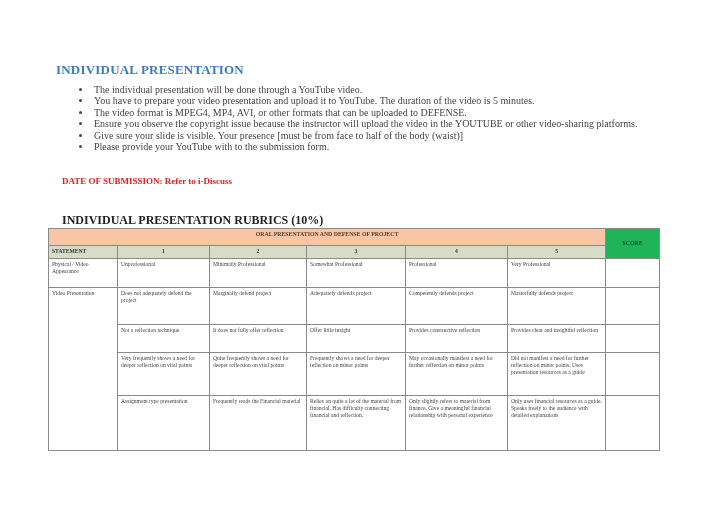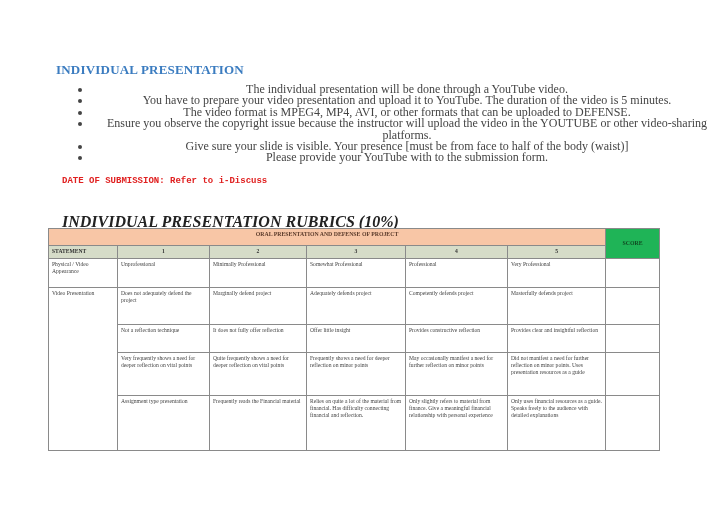--- a/index.html
+++ b/index.html
@@ -1,24 +1,24 @@
 <!DOCTYPE html>
 <html><head>
 <meta charset="utf-8">
 <style>
   html, body { margin:0; padding:0; background:#ffffff; }
   body { width:720px; height:509px; position:relative; overflow:hidden;
          font-family:"Liberation Serif", "DejaVu Serif", serif; color:#333; }
   .title { position:absolute; left:56px; top:62px; font-size:13px; font-weight:bold;
            color:#3b7cc0; letter-spacing:0.2px; }
   ul.bullets { position:absolute; left:78px; top:84px; margin:0; padding:0 0 0 14px;
-               font-size:12px; line-height:11.4px; color:#444; list-style:disc;text-align:center; }
+               font-size:10px; line-height:11.4px; color:#444; list-style:disc; }
   ul.bullets li { padding-left:2px; }
-  .due { position:absolute; left:62px; top:176px; font-size:9px; font-weight:bold; color:#e02020;font-family:Liberation Mono, monospace; }
-  .rubric-title { position:absolute; left:62px; top:213px; font-size:16px; font-weight:bold; color:#222;font-style:italic; }
+  .due { position:absolute; left:62px; top:176px; font-size:9px; font-weight:bold; color:#e02020; }
+  .rubric-title { position:absolute; left:62px; top:213px; font-size:12px; font-weight:bold; color:#222; }
   table.rubric { position:absolute; left:48px; top:228px; width:611px; border-collapse:collapse;
                  table-layout:fixed; font-size:5.6px; line-height:7px; color:#444; }
   table.rubric td, table.rubric th { border:1px solid #8a8a8a; vertical-align:top;
                  padding:2px 3px; text-align:left; font-weight:normal; }
   .oral-head { background:#f8c6a6; text-align:center !important; font-weight:bold !important;
                color:#5a3a2a; height:12px; font-size:5.8px; }
   .score-head { background:#1fb457; text-align:center !important; vertical-align:middle !important;
                 font-weight:bold !important; color:#114a22; font-size:5.8px; }
   .num-row th { background:#d6dcc8; font-weight:bold !important; text-align:center !important;
                 padding:0 3px; height:8px; color:#333; }

